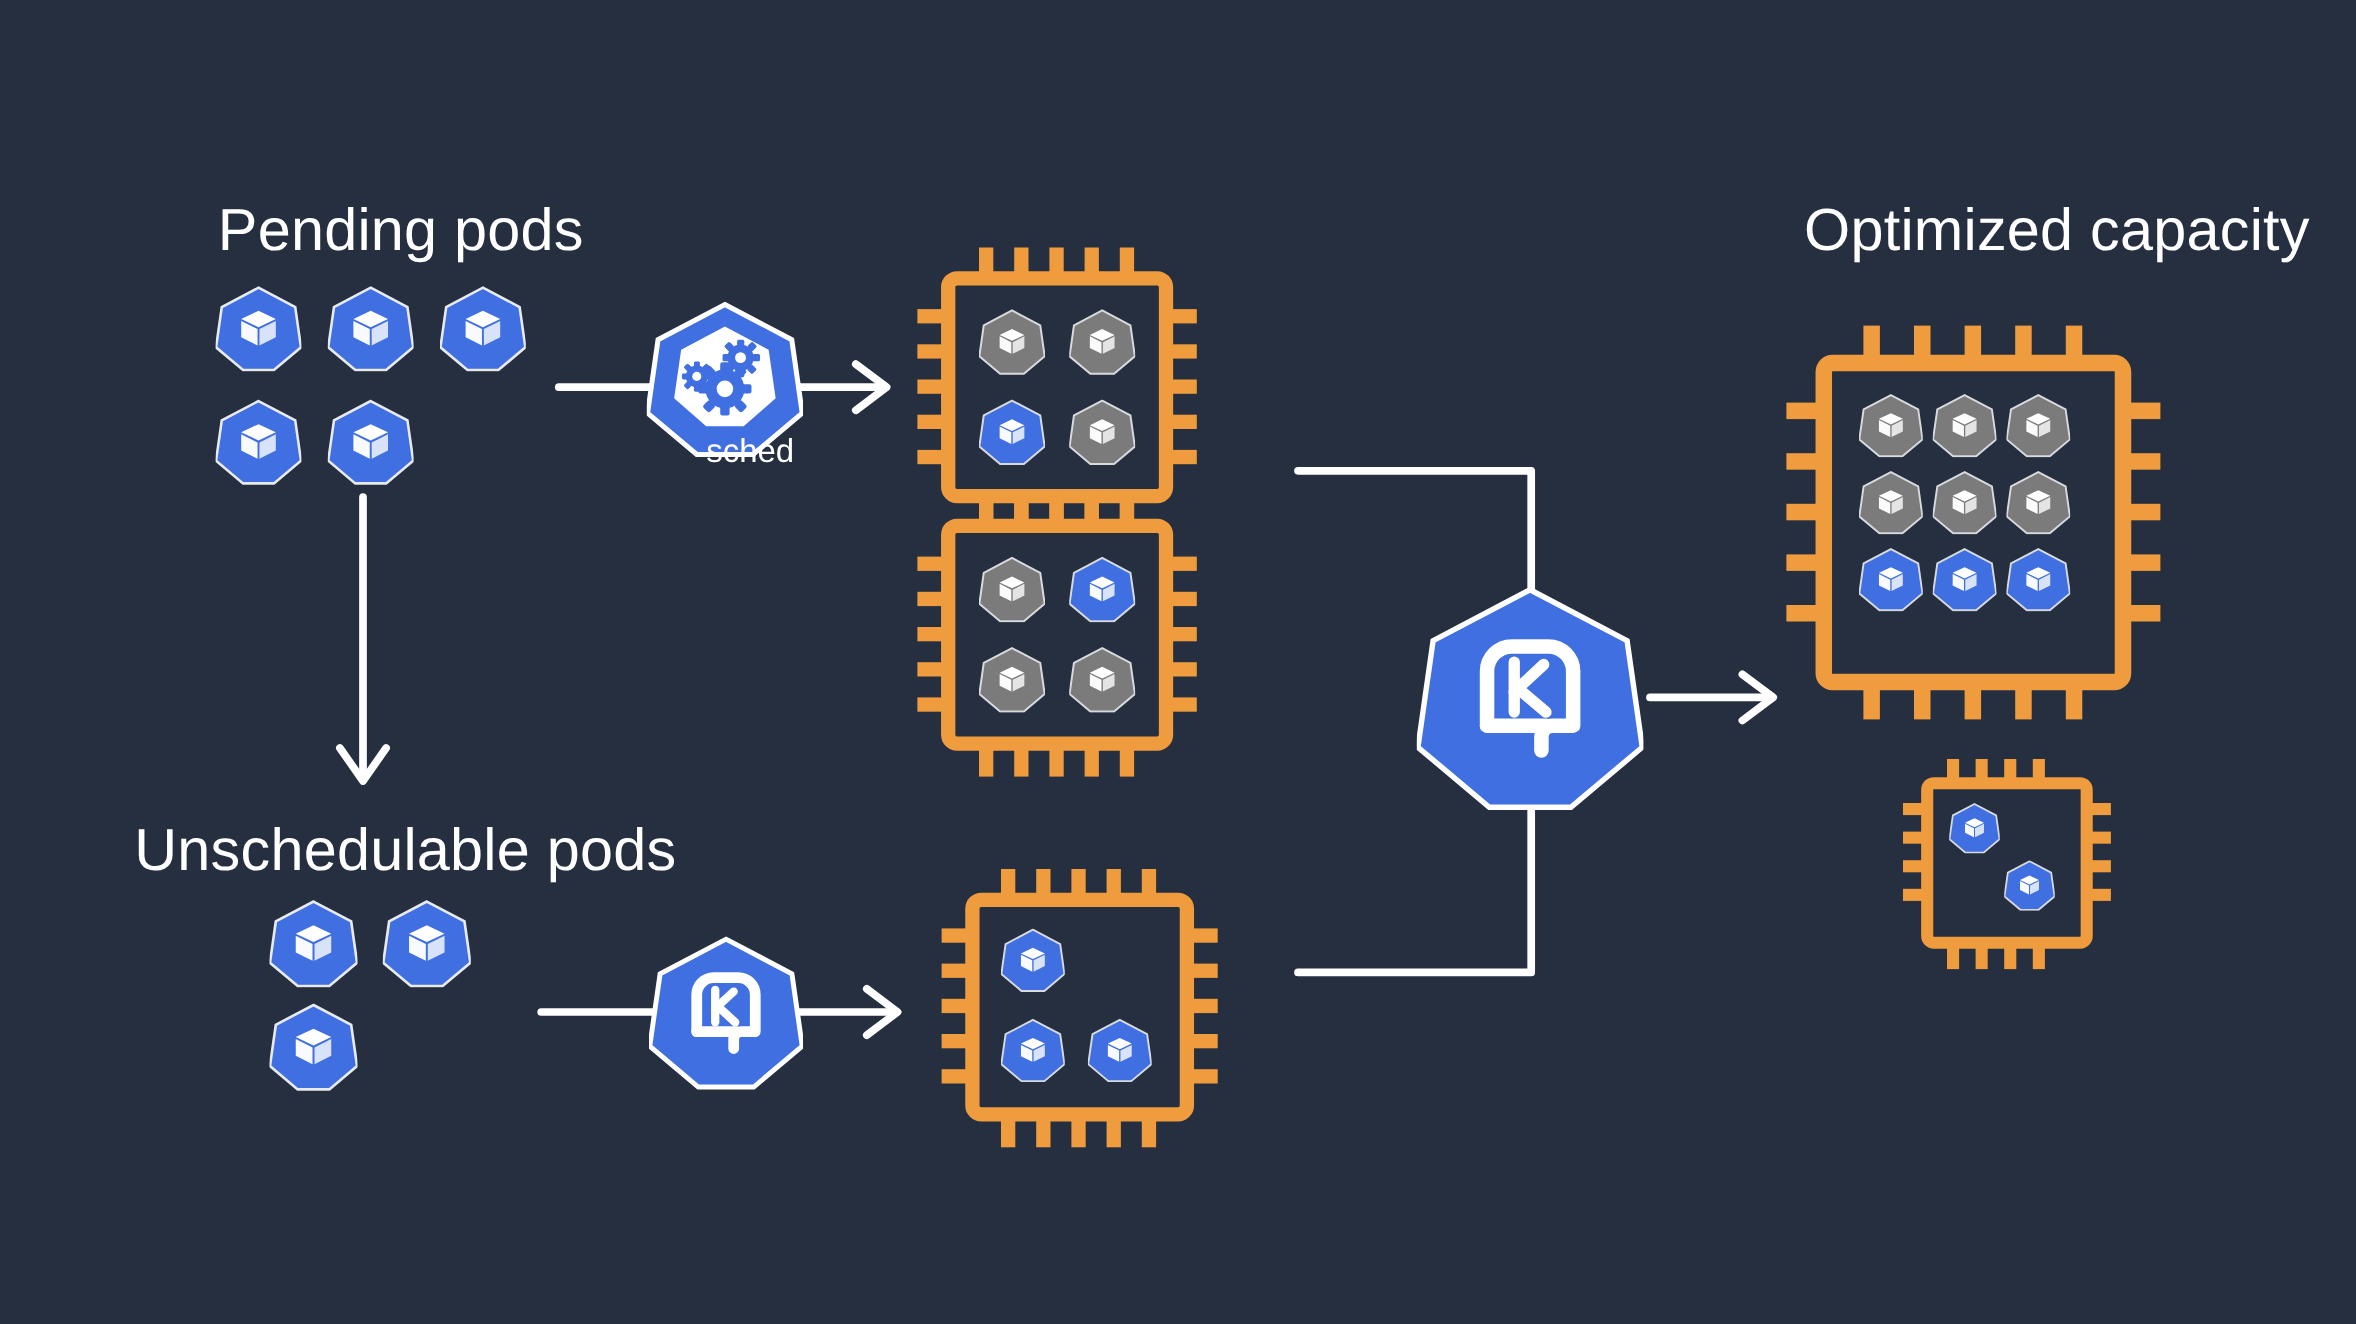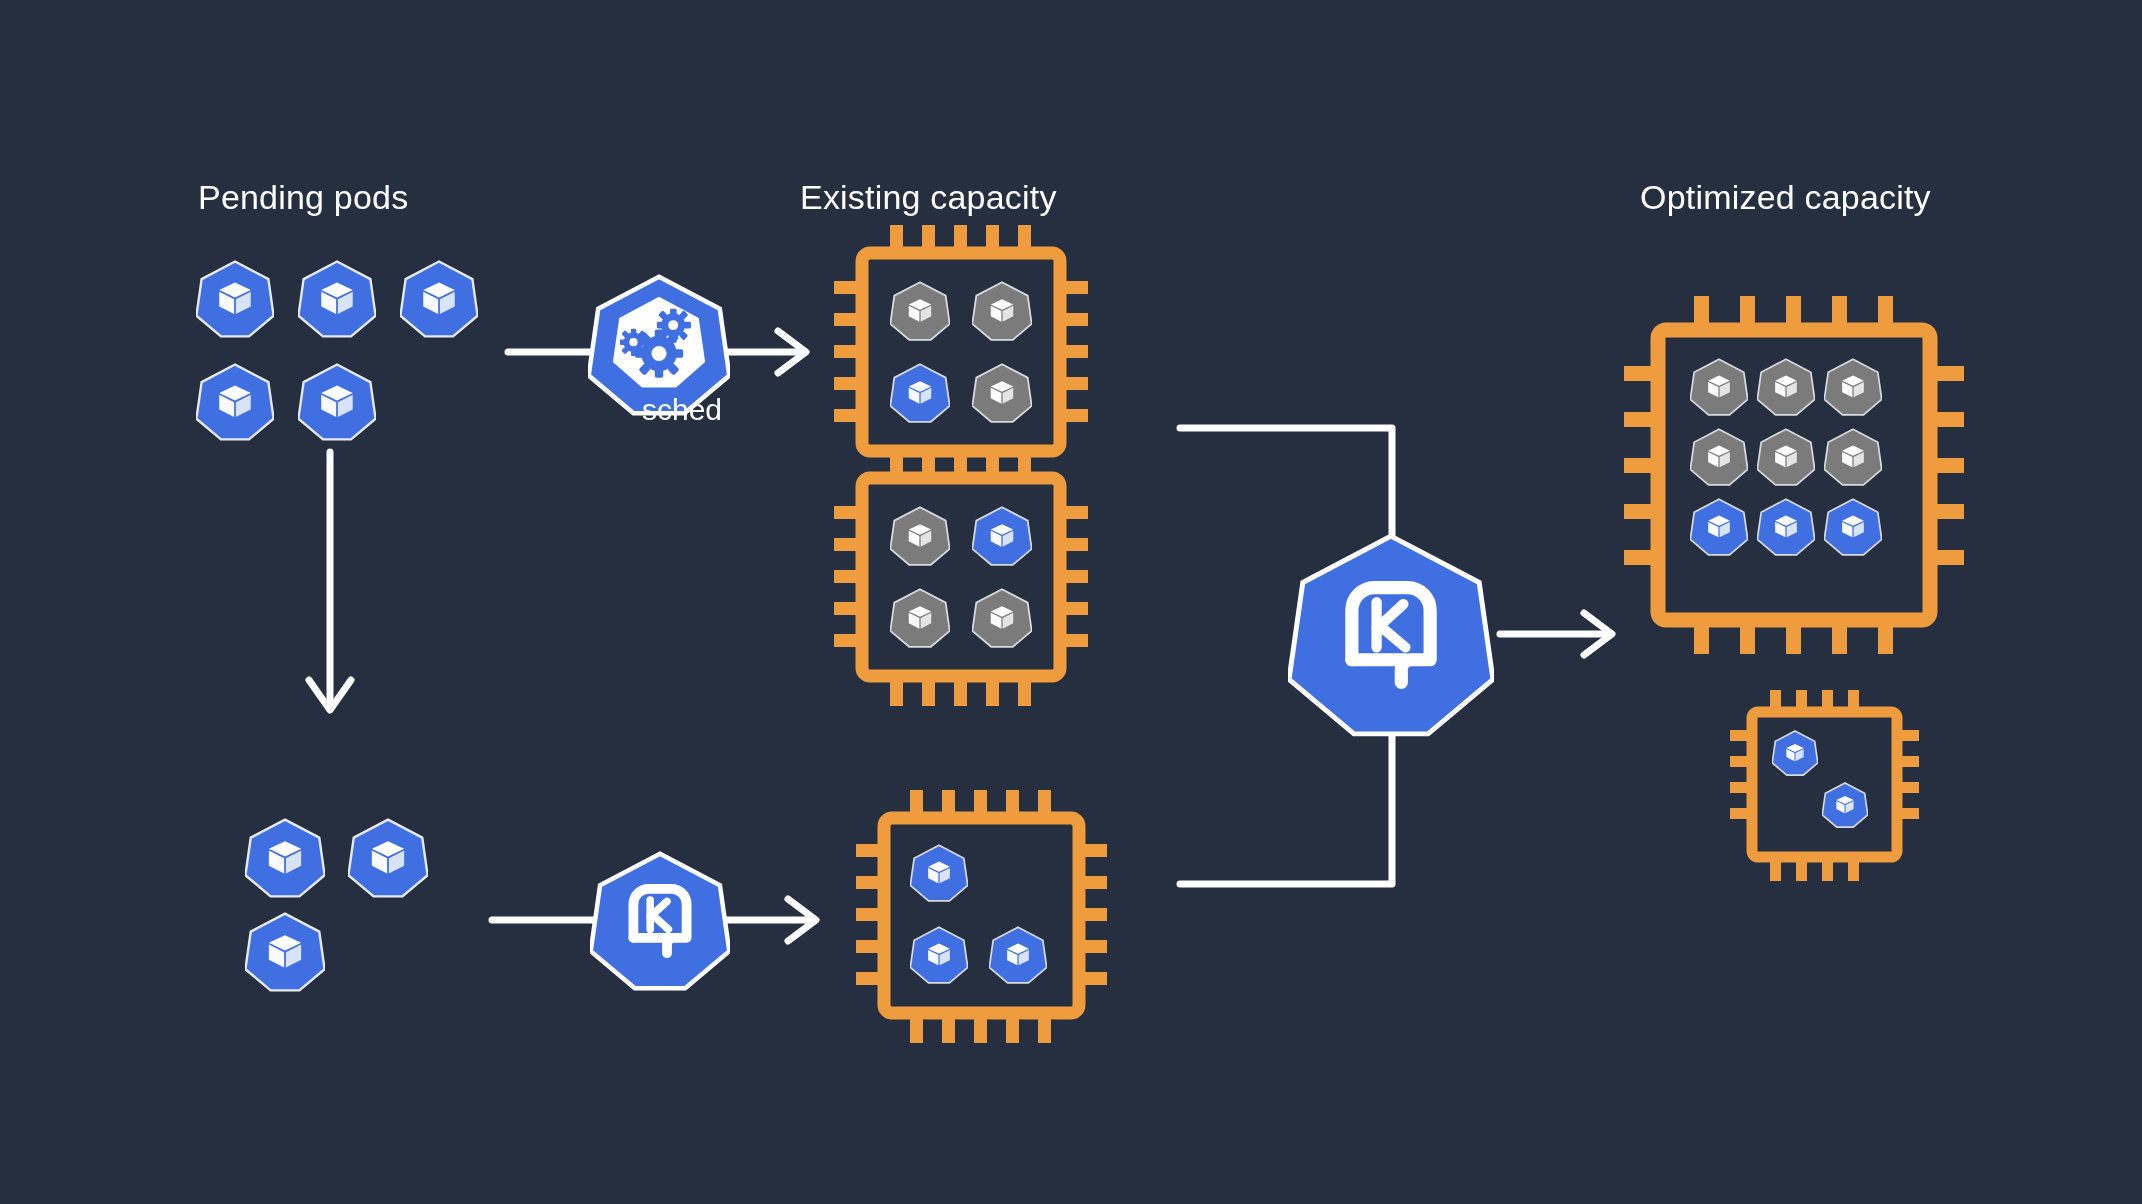--- a/index.html
+++ b/index.html
@@ -7,36 +7,36 @@
     width: 2142px; height: 1204px;
     background: #262f3f;
     font-family: "Liberation Sans", sans-serif;
     overflow: hidden;
   }
   #stage { position: relative; width: 2142px; height: 1204px; }
 
   .label {
     position: absolute;
     color: #ffffff;
-    font-size: 34px;
+    font-size: 54px;
     font-weight: 300;
     letter-spacing: 0.2px;
     white-space: nowrap;
     font-family: "Liberation Sans", sans-serif;
   }
   svg { shape-rendering: geometricPrecision; }
 </style>
 </head>
 <body>
 
 <div id="stage">
 
   <div class="label" style="left:198px; top:178px;">Pending pods</div>
-  <div class="label" style="left:800px; top:178px;">Existing capacity</div>
   <div class="label" style="left:1625px; top:178px;margin-left:15px;">Optimized capacity</div>
+  <div class="label" style="left:122px; top:742px;">Unschedulable pods</div>
 
   <svg width="2142" height="1204" style="position:absolute;left:0;top:0;">
     <defs>
 
       <symbol id="cube" viewBox="0 0 100 100">
         <path d="M50 16 L86 33 L50 50 L14 33 Z" fill="#ffffff"></path>
         <path d="M14 37 L48 54 L48 88 L14 71 Z" fill="#ffffff" opacity="0.97"></path>
         <path d="M52 54 L86 37 L86 71 L52 88 Z" fill="#ffffff" opacity="0.80"></path>
       </symbol>
 

